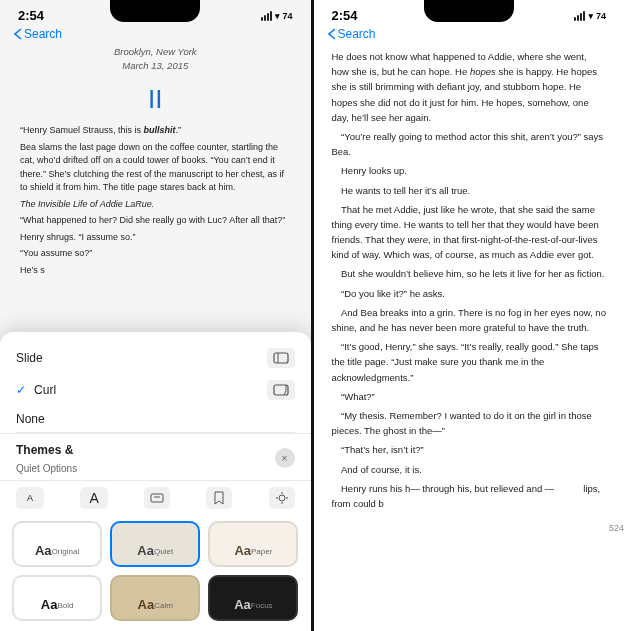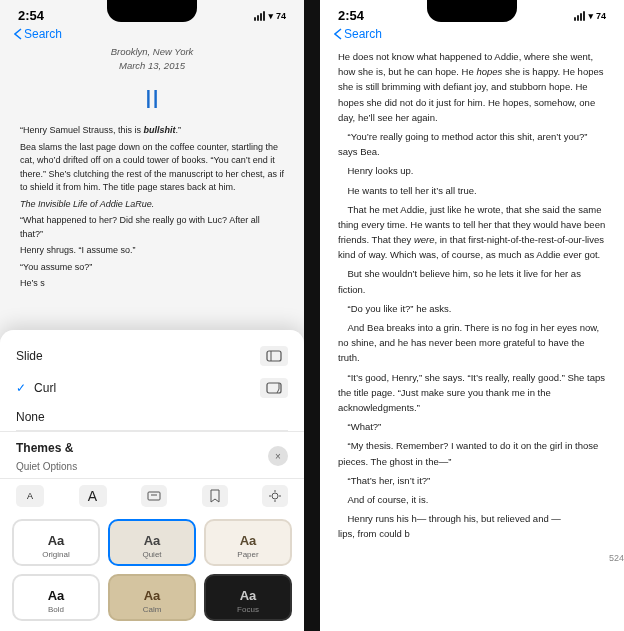--- a/index.html
+++ b/index.html
@@ -10,21 +10,21 @@
       display: flex;
       align-items: center;
       justify-content: center;
       font-family: -apple-system, BlinkMacSystemFont, 'Helvetica Neue', sans-serif;
       overflow: hidden;
     }
     .container {
       width: 624px;
       height: 631px;
       display: flex;
-      gap: 16px;
+      gap: 3px;
       background: #111;
     }
     
     .phone {
       width: 312px;
       height: 631px;
       position: relative;
       background: #fff;
       overflow: hidden;
     }
@@ -196,24 +196,24 @@
       display: grid;
       grid-template-columns: repeat(3, 1fr);
       gap: 8px;
       padding: 6px 12px 10px;
     }
     .theme-card {
       border-radius: 10px;
       overflow: hidden;
       border: 2px solid transparent;
       display: flex;
-      flex-direction: column;
-      align-items: center;
-      justify-content: center;
-      padding: 12px 4px 5px;
+      flex-direction: row;
+      align-items: center;
+      justify-content: center;
+      padding: 20px 4px 5px;
       cursor: pointer;
     }
     .theme-card-original { background: #fff; border: 2px solid #e0e0e0; }
     .theme-card-quiet { background: #e8e3d9; border: 2px solid #007AFF; }
     .theme-card-paper { background: #f5f0e8; border: 2px solid #e0d8cc; }
     .theme-card-bold { background: #fff; border: 2px solid #e0e0e0; }
     .theme-card-calm { background: #d4c4a0; border: 2px solid #c4b48e; }
     .theme-card-focus { background: #1a1a1a; border: 2px solid #333; }
     .theme-aa {
       font-size: 13px;

